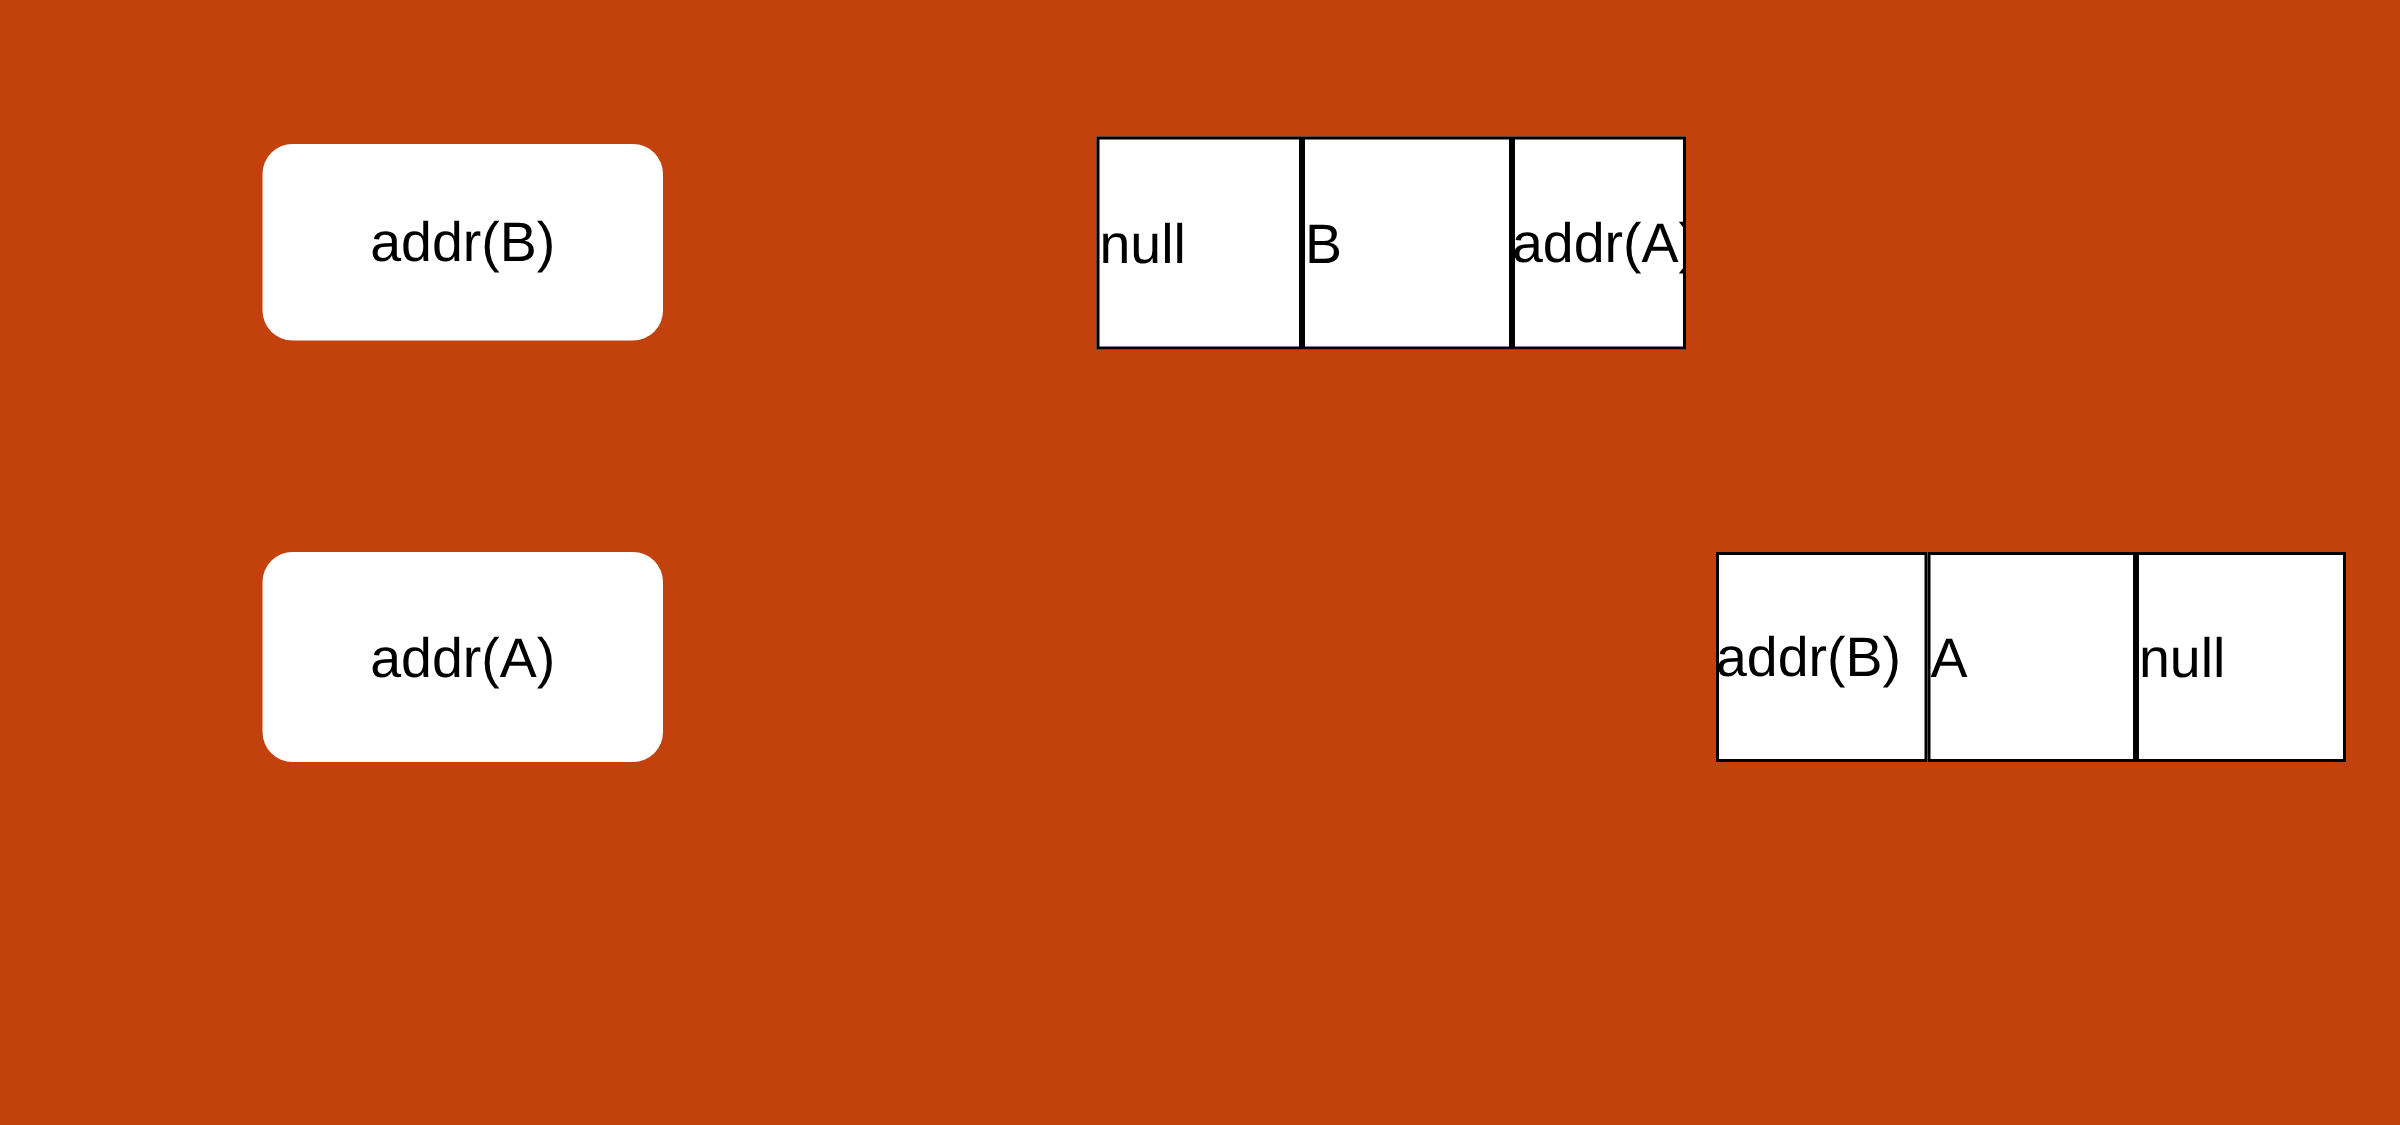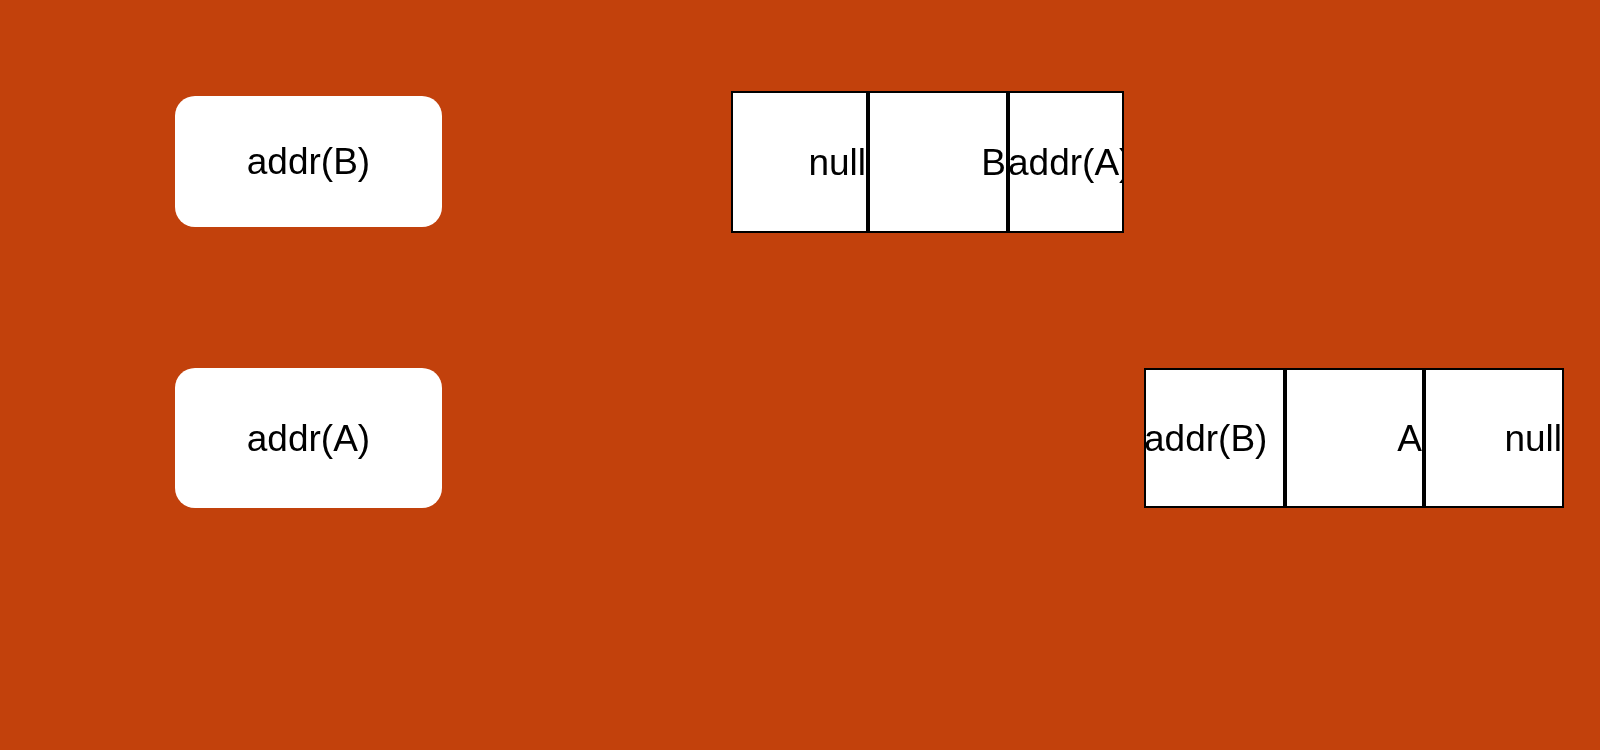--- a/index.html
+++ b/index.html
@@ -63,21 +63,21 @@
     display: flex;
     box-sizing: border-box;
     background: #000000;
   }
   .cell {
     background: #ffffff;
     box-sizing: border-box;
     border: 2px solid #000000;
     display: flex;
     align-items: center;
-    justify-content: flex-end;
+    justify-content: flex-start;
     overflow: hidden;
     position: relative;
   }
   .cell-text {
     color: #000000;
     font-size: 37px;
     font-family: "Liberation Sans", sans-serif;
     line-height: 1;
     white-space: nowrap;
   }

